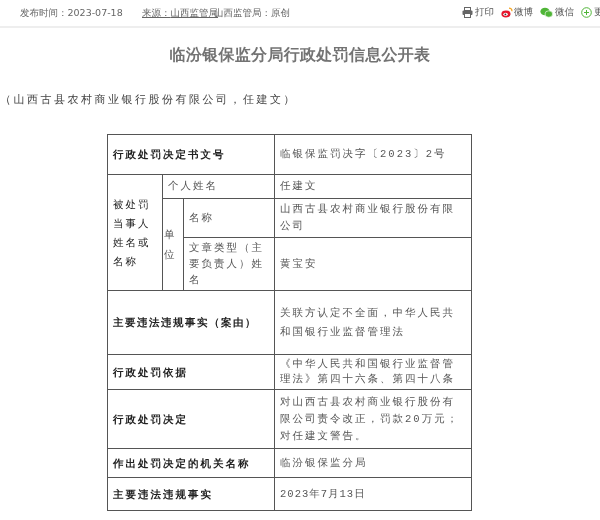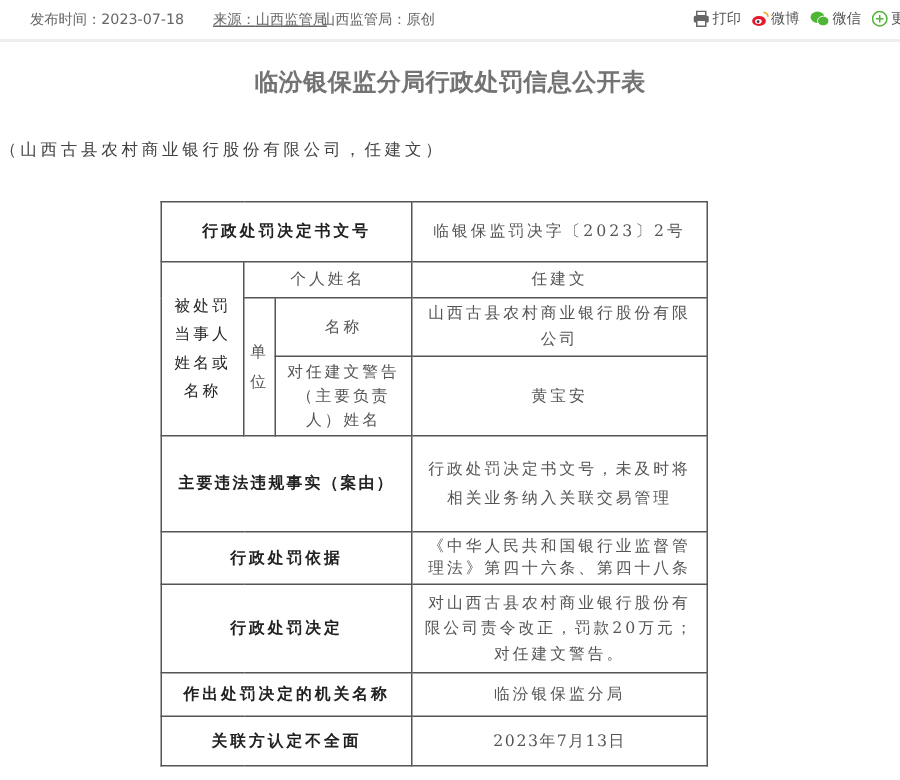--- a/index.html
+++ b/index.html
@@ -79,41 +79,42 @@
     top: 134px;
     width: 364px;
     border-collapse: collapse;
     font-family: "DejaVu Serif", "Liberation Serif", serif;
     font-size: 10.5px;
     color: #333;
     table-layout: fixed;
   }
   table.pen td {
     border: 1px solid #555;
-    text-align: center;
+    text-align: left;
     vertical-align: middle;
     padding: 2px 5px;
     line-height: 19px;
     letter-spacing: 2px;
     word-break: break-all;
   }
   td.lbl {
     font-weight: bold;
     color: #222;
   }
   td.lbl-left {
     text-align: left;
     font-weight: normal;
     color: #222;
     letter-spacing: 5px;
     padding-left: 9px;
     line-height: 19px;
   }
   td.val {
     color: #555;
+    font-family: Liberation Mono, monospace;
   }
 </style>
 </head>
 <body>
 
 <div class="topbar">
   <span class="meta meta-date"><span>发布时间：</span><span>2023-07-18</span></span>
   <span class="meta meta-source"><span>来源：</span><span>山西监管局</span></span>
   <span class="meta meta-type"><span>山西监管局：</span><span>原创</span></span>
 
@@ -179,40 +180,40 @@
     <td class="lbl-left" rowspan="3">被处罚当事人姓名或名称</td>
     <td class="val" colspan="2">个人姓名</td>
     <td class="val">任建文</td>
   </tr>
   <tr style="height:33px">
     <td class="val" rowspan="2" style="padding:2px 1px;line-height:20px">单位</td>
     <td class="val">名称</td>
     <td class="val" style="line-height:17px">山西古县农村商业银行股份有限公司</td>
   </tr>
   <tr style="height:51px">
-    <td class="val" style="line-height:16px">对任建文警告（主要负责人）姓名</td>
+    <td class="val" style="line-height:16px">文章类型（主要负责人）姓名</td>
     <td class="val">黄宝安</td>
   </tr>
   <tr style="height:64px">
     <td class="lbl" colspan="3" style="letter-spacing:1.5px">主要违法违规事实（案由）</td>
-    <td class="val">行政处罚决定书文号，未及时将相关业务纳入关联交易管理</td>
+    <td class="val">关联方认定不全面，中华人民共和国银行业监督管理法</td>
   </tr>
   <tr style="height:33px">
     <td class="lbl" colspan="3">行政处罚依据</td>
     <td class="val" style="line-height:15px">《中华人民共和国银行业监督管理法》第四十六条、第四十八条</td>
   </tr>
   <tr style="height:59px">
     <td class="lbl" colspan="3">行政处罚决定</td>
     <td class="val" style="line-height:17px">
       <span>对山西古县农村商业银行股份有限公司责令改正，罚款20万元；</span><br>
       <span>对任建文警告。</span>
     </td>
   </tr>
   <tr style="height:29px">
     <td class="lbl" colspan="3">作出处罚决定的机关名称</td>
     <td class="val">临汾银保监分局</td>
   </tr>
   <tr style="height:33px">
-    <td class="lbl" colspan="3">关联方认定不全面</td>
+    <td class="lbl" colspan="3">主要违法违规事实</td>
     <td class="val" style="letter-spacing:1px">2023年7月13日</td>
   </tr>
 </tbody>
   </table>
 
 </body></html>

